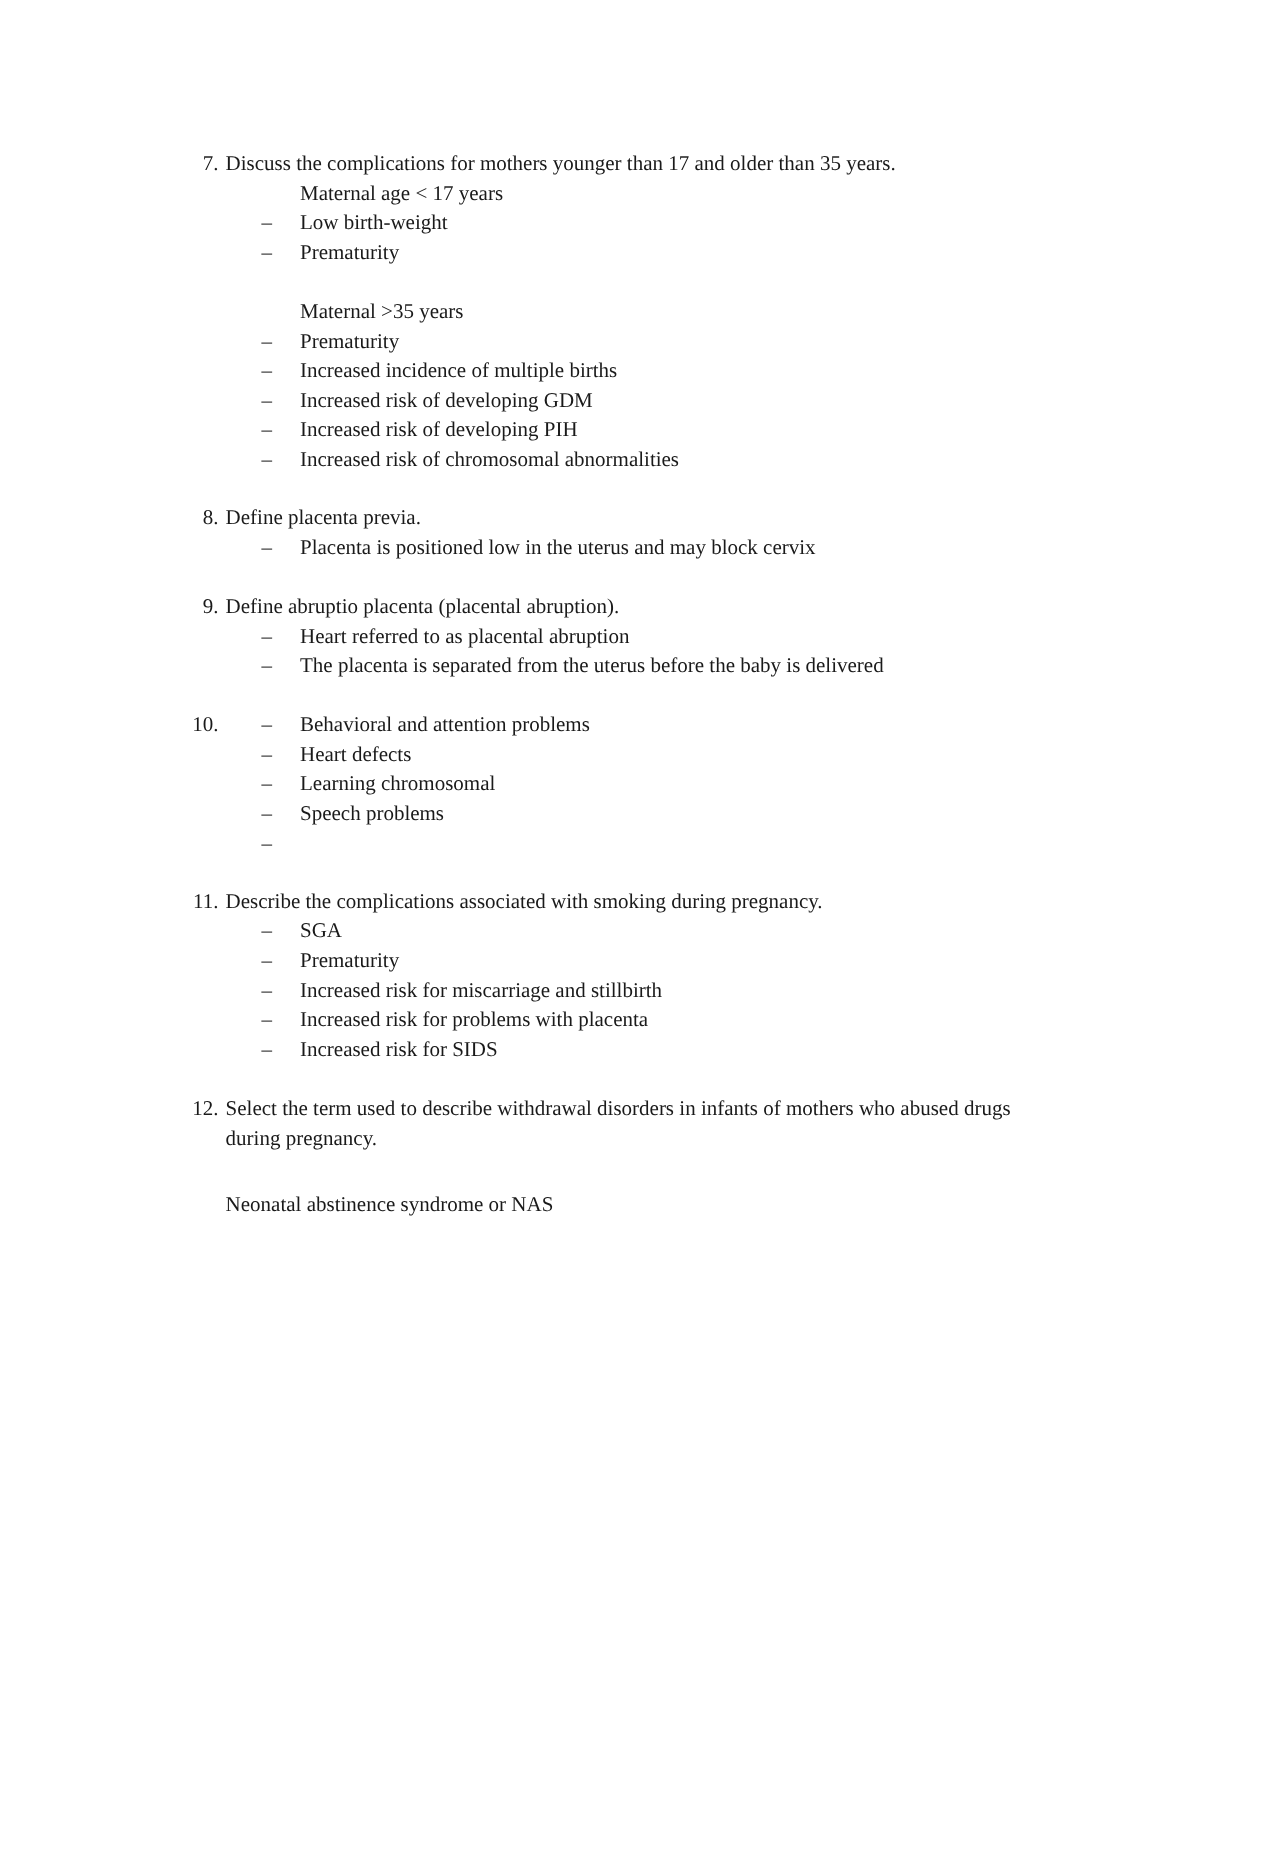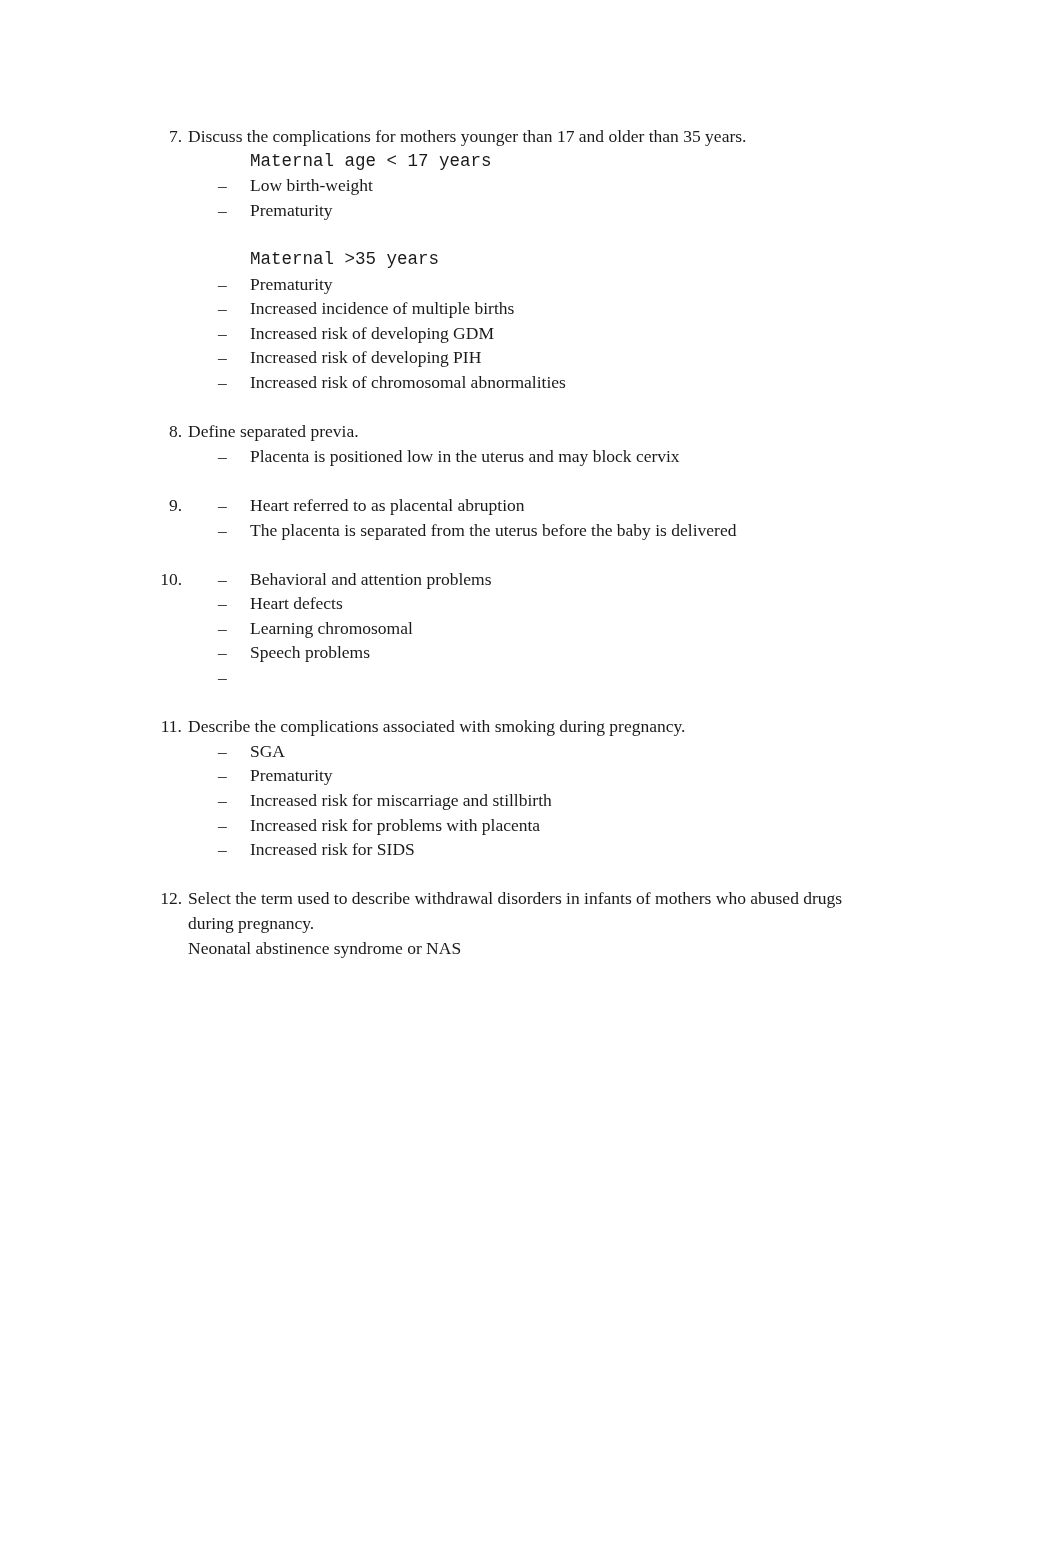--- a/index.html
+++ b/index.html
@@ -51,29 +51,29 @@
   .item-text {
     display: block;
     font-family: Liberation Serif, serif;
   }
 
   
   .plain-line {
     display: block;
     font-size: 17.5px;
     line-height: 24.6px;
+    margin-top: 31px;
   }
 
   
   .sub-head {
     display: block;
     margin-left: 62px;      
     font-size: 17.5px;
     line-height: 24.6px;
-    font-family: Liberation Mono, monospace;
   }
 
   
   .dash-list {
     list-style: none;
     margin: 0;
     padding: 0;
   }
 
   .dash-item {
@@ -136,33 +136,34 @@
           <span class="dash-marker">–</span>
           <span>Increased risk of chromosomal abnormalities</span>
         </li>
       </ul>
     </div>
 
     <div class="gap-line"></div>
 
     <div class="item">
       <span class="item-number">8.</span>
-      <span class="item-text">Define separated previa.</span>
+      <span class="item-text">Define placenta previa.</span>
       <ul class="dash-list">
         <li class="dash-item">
           <span class="dash-marker">–</span>
           <span>Placenta is positioned low in the uterus and may block cervix</span>
         </li>
       </ul>
     </div>
 
     <div class="gap-line"></div>
 
     <div class="item">
       <span class="item-number">9.</span>
+      <span class="item-text">Define abruptio placenta (placental abruption).</span>
       <ul class="dash-list">
         <li class="dash-item">
           <span class="dash-marker">–</span>
           <span>Heart referred to as placental abruption</span>
         </li>
         <li class="dash-item">
           <span class="dash-marker">–</span>
           <span>The placenta is separated from the uterus before the baby is delivered</span>
         </li>
       </ul>

